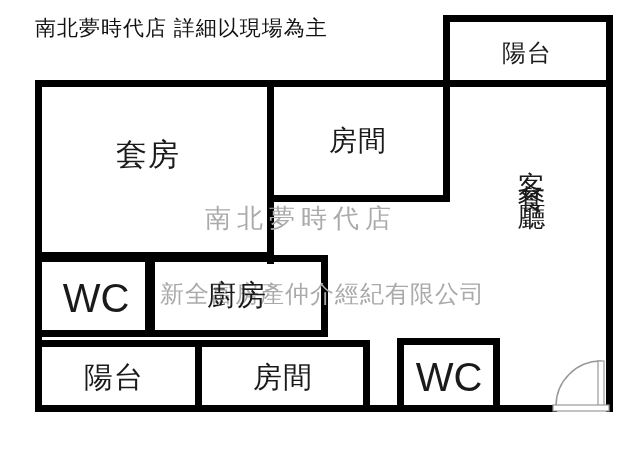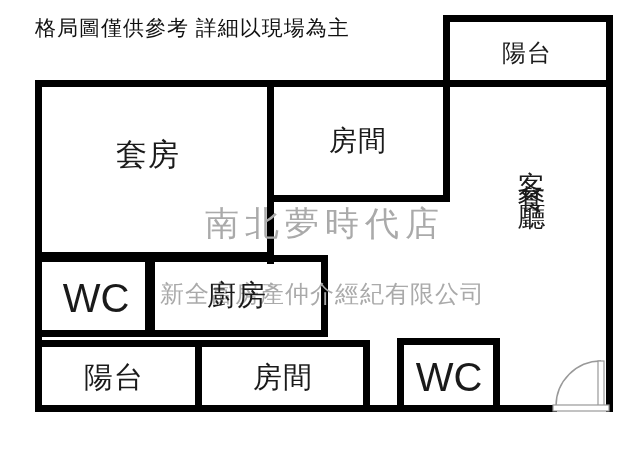--- a/index.html
+++ b/index.html
@@ -17,28 +17,28 @@
   .label-vert{
     position:absolute;color:#1a1a1a;z-index:4;
     writing-mode:vertical-rl;text-orientation:upright;
     transform:translateX(-50%);font-size:28px;letter-spacing:15px;
   }
   .disclaimer{
     position:absolute;left:35px;top:14px;font-size:21px;color:#111111;
     z-index:4;white-space:nowrap;letter-spacing:1px;
   }
   .wm{position:absolute;color:#aaaaaa;z-index:3;white-space:nowrap;}
-  .wm1{left:205px;top:201px;font-size:34px;letter-spacing:6px;}
+  .wm1{left:205px;top:201px;font-size:26px;letter-spacing:6px;}
   .wm2{left:160px;top:278px;font-size:24px;letter-spacing:1px;text-align:right;}
   .door-svg{position:absolute;left:550px;top:355px;z-index:2;}
 </style>
 </head>
 <body>
 
-<div class="disclaimer">格局圖僅供參考 詳細以現場為主</div>
+<div class="disclaimer">南北夢時代店 詳細以現場為主</div>
 
 <div class="wall" style="left:35px;top:80px;width:7px;height:332px;"></div>
 <div class="wall" style="left:35px;top:80px;width:578px;height:7px;"></div>
 <div class="wall" style="left:606px;top:15px;width:7px;height:397px;"></div>
 <div class="wall" style="left:35px;top:405px;width:522px;height:7px;"></div>
 
 <div class="wall" style="left:443px;top:15px;width:170px;height:7px;"></div>
 <div class="wall" style="left:443px;top:15px;width:7px;height:72px;"></div>
 
 <div class="wall" style="left:443px;top:87px;width:7px;height:115px;"></div>

